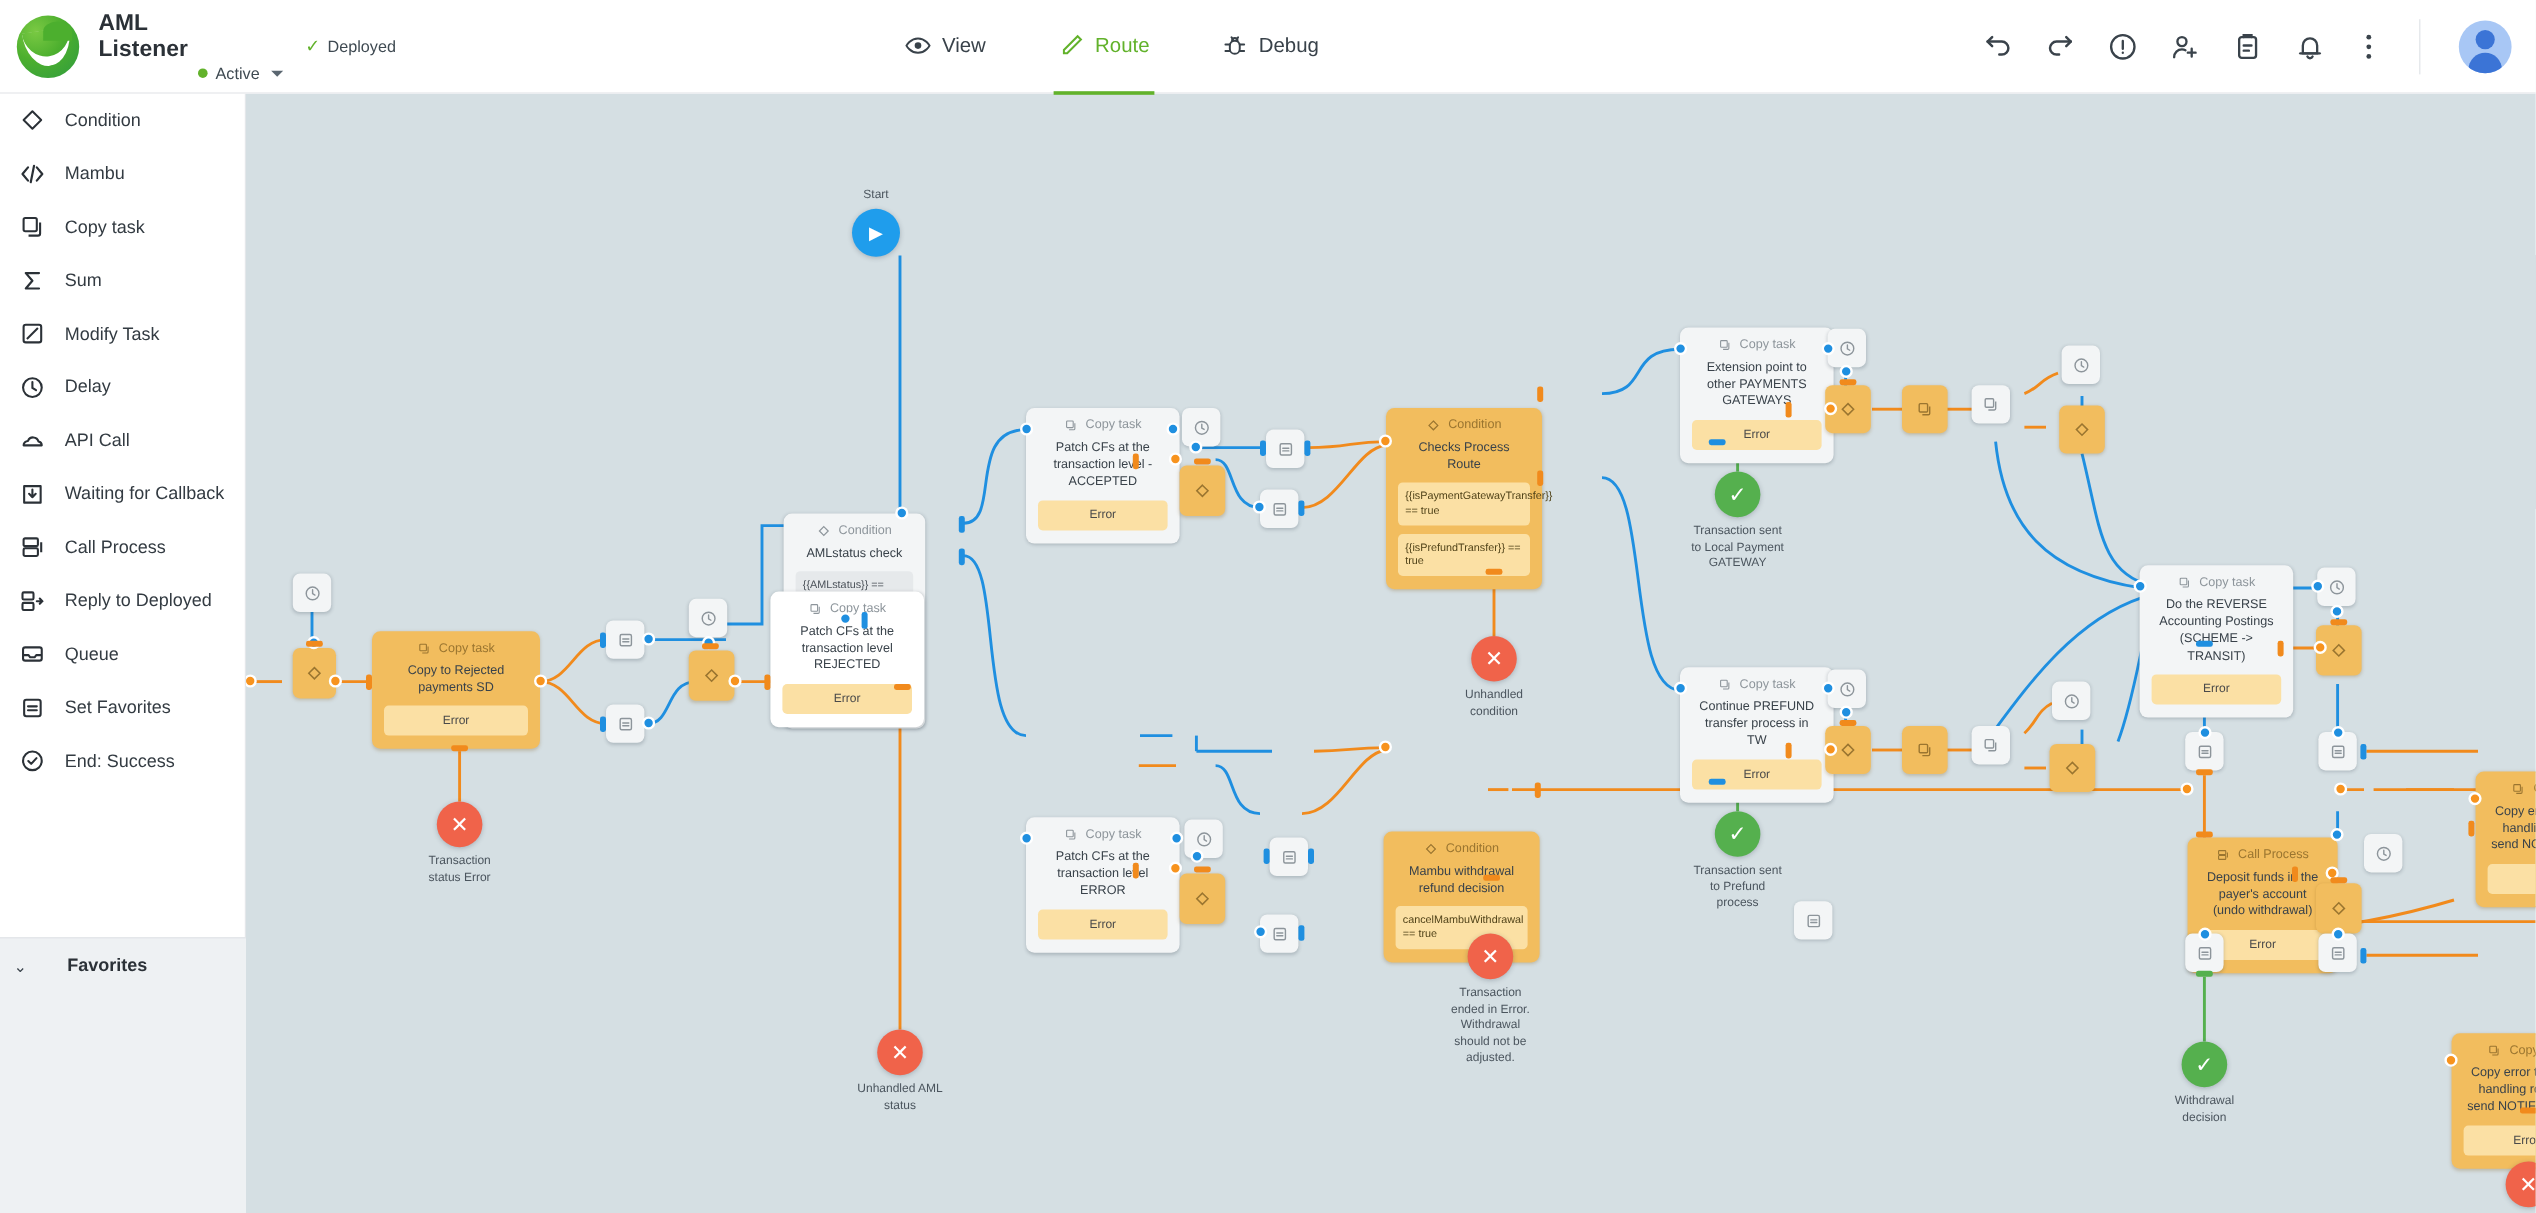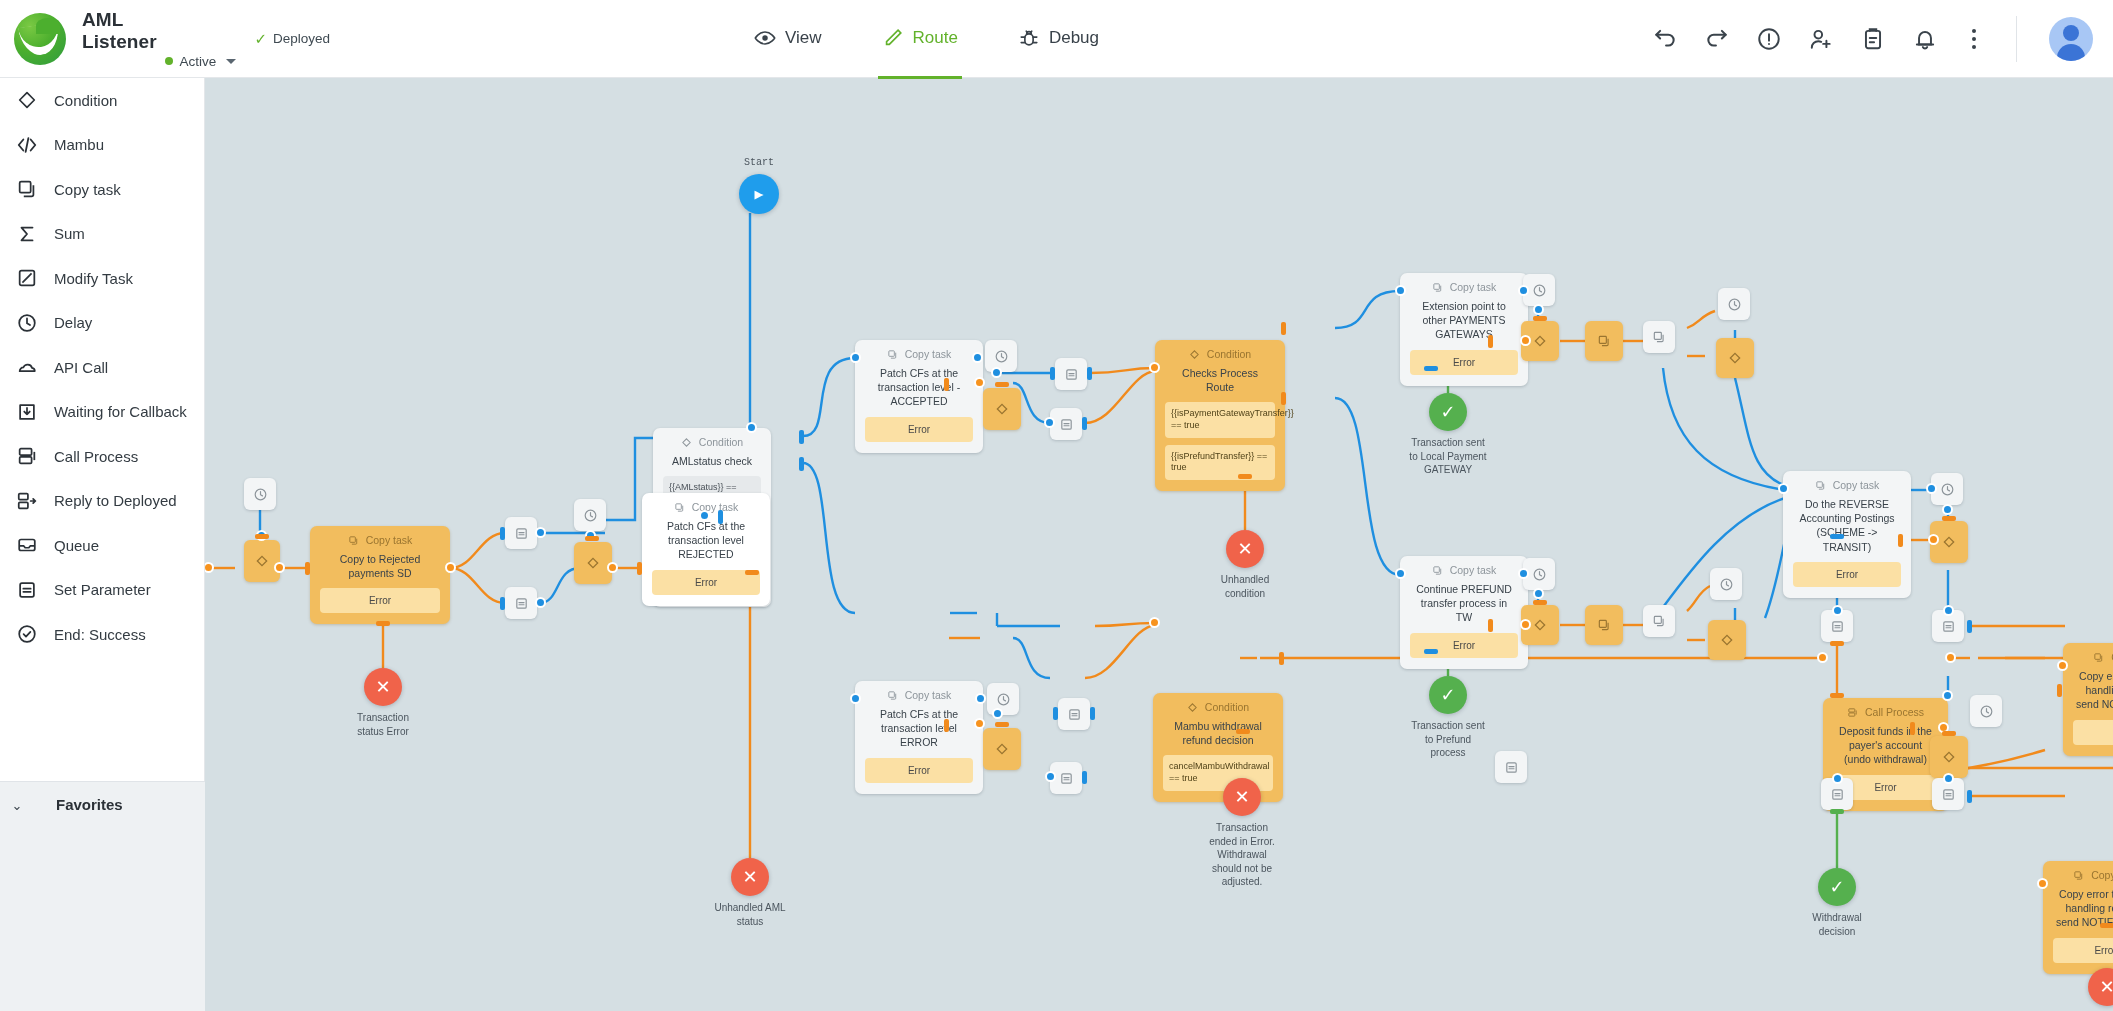--- a/index.html
+++ b/index.html
@@ -304,21 +304,21 @@
         <rect x="3.5" y="6" width="17" height="12" rx="2"></rect>
         <path d="M3.5 13h5l1.5 2h4l1.5-2h5"></path>
       </svg>
     <span>Queue</span>
   </div>
   <div class="side-item">
     <svg width="22" height="22" viewBox="0 0 24 24" fill="none" stroke="#2b3137" stroke-width="1.9" stroke-linecap="round">
         <rect x="4.5" y="4.5" width="15" height="15" rx="2"></rect>
         <path d="M8 10.5h8M8 14h8"></path>
       </svg>
-    <span>Set Parameter</span>
+    <span>Set Favorites</span>
   </div>
   <div class="side-item">
     <svg width="22" height="22" viewBox="0 0 24 24" fill="none" stroke="#2b3137" stroke-width="1.9" stroke-linecap="round" stroke-linejoin="round">
         <circle cx="12" cy="12" r="8.5"></circle>
         <path d="M8.3 12.2l2.6 2.6 4.8-5.2"></path>
       </svg>
     <span>End: Success</span>
   </div>
 
   <div class="favorites">
@@ -454,21 +454,21 @@
       <path d="M1978 855 L2002 855" stroke="#f18a1c"></path>
       <path d="M2018 872 L2018 890" stroke="#1f8fe0"></path>
       <path d="M2000 895 C2010 888 2020 884 2032 884" stroke="#1f8fe0"></path>
       <path d="M2032 900 L2032 910" stroke="#1f8fe0"></path>
       <path d="M1902 852 L1902 890" stroke="#f18a1c"></path>
       <path d="M2026 935 L2060 935 L2085 912" stroke="#f18a1c"></path>
       <path d="M2062 912 L2085 912" stroke="#f18a1c"></path>
     </g>
   </svg>
 
-  <div class="node" style="left:534px; top:96px;font-family:Liberation Mono, monospace;">
+  <div class="node" style="left:505px; top:96px;">
     <div class="nodelabel top">Start</div>
     <div class="circ blue" style="font-size:15px;">▶</div>
   </div>
 
   <div class="node card" style="left:448px; top:350px; width:118px;">
     <div class="card-hdr">
       <svg width="11" height="11" viewBox="0 0 24 24" fill="none" stroke="currentColor" stroke-width="2.2">
           <path d="M12 4l8 8-8 8-8-8z"></path>
         </svg>
       <span>Condition</span>

